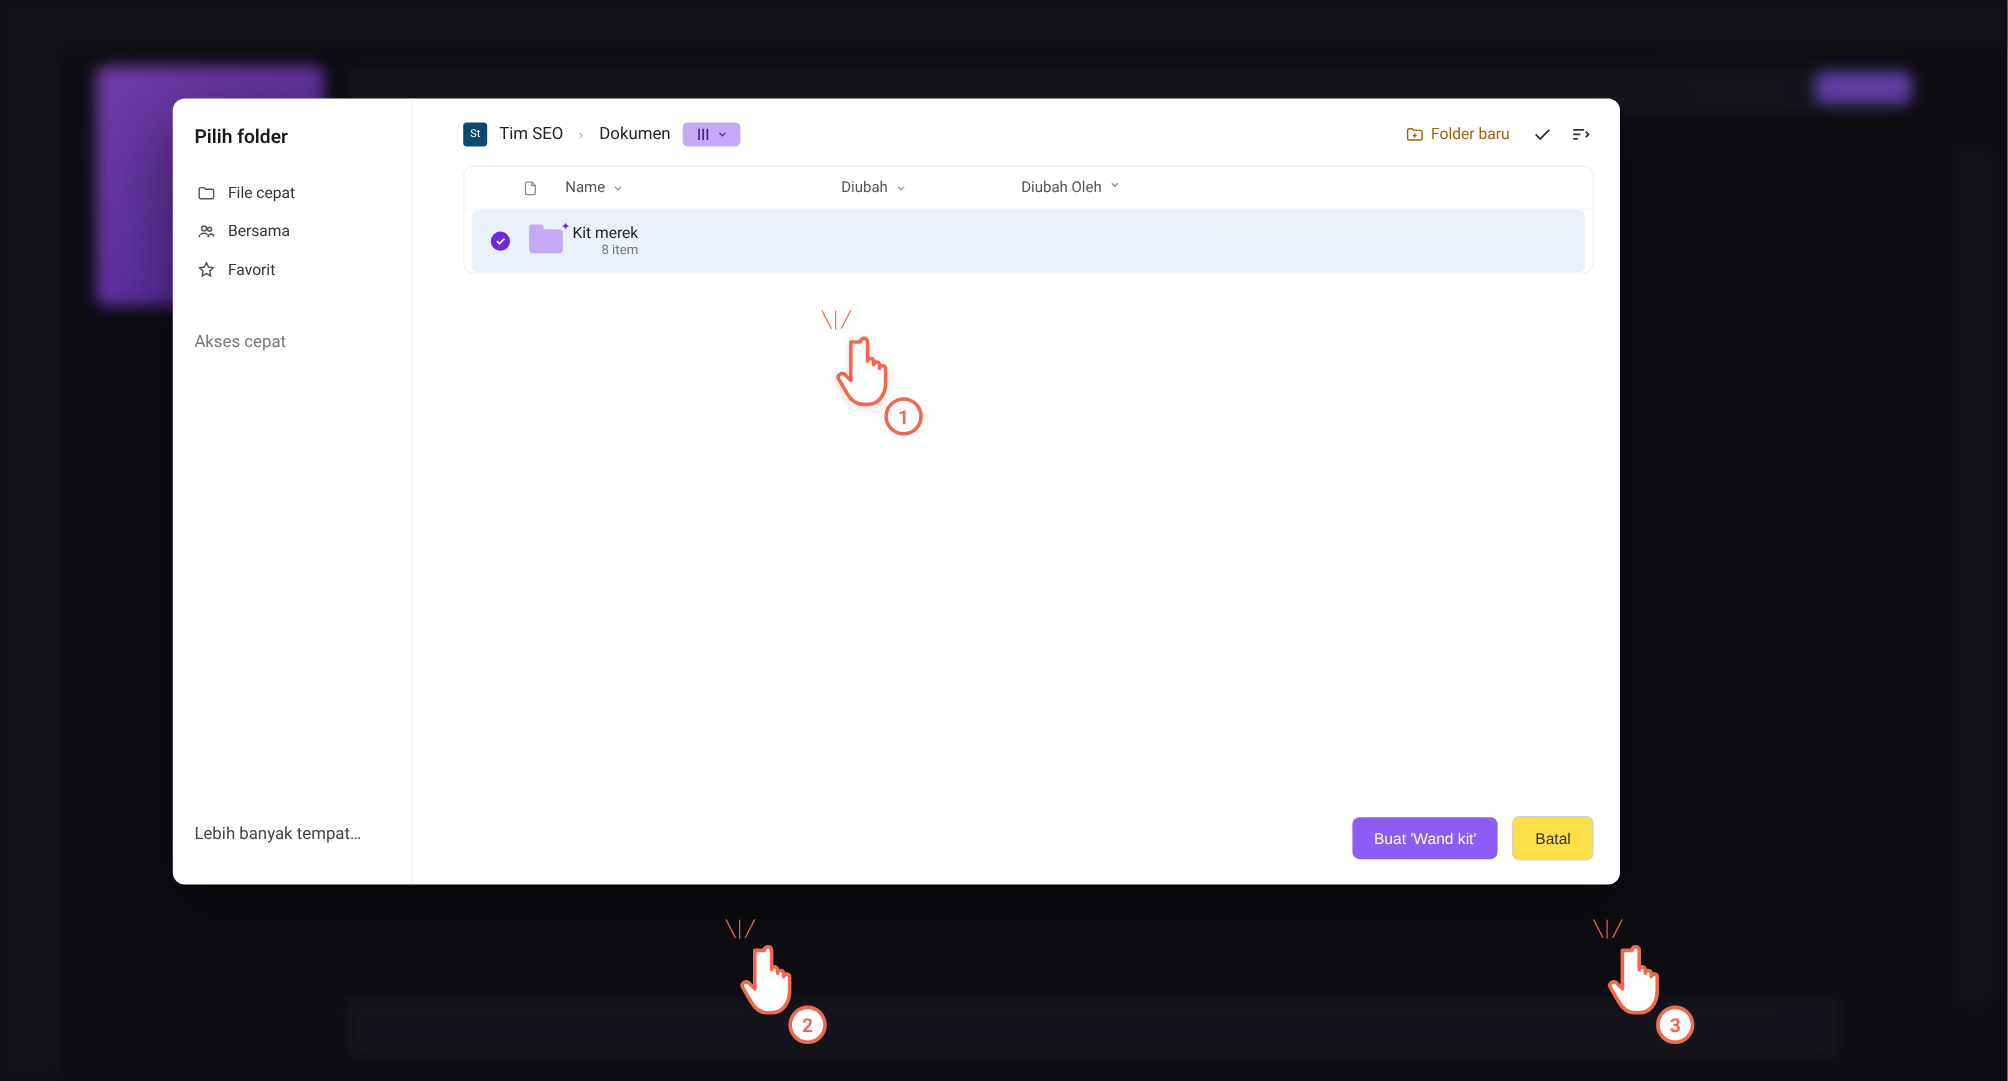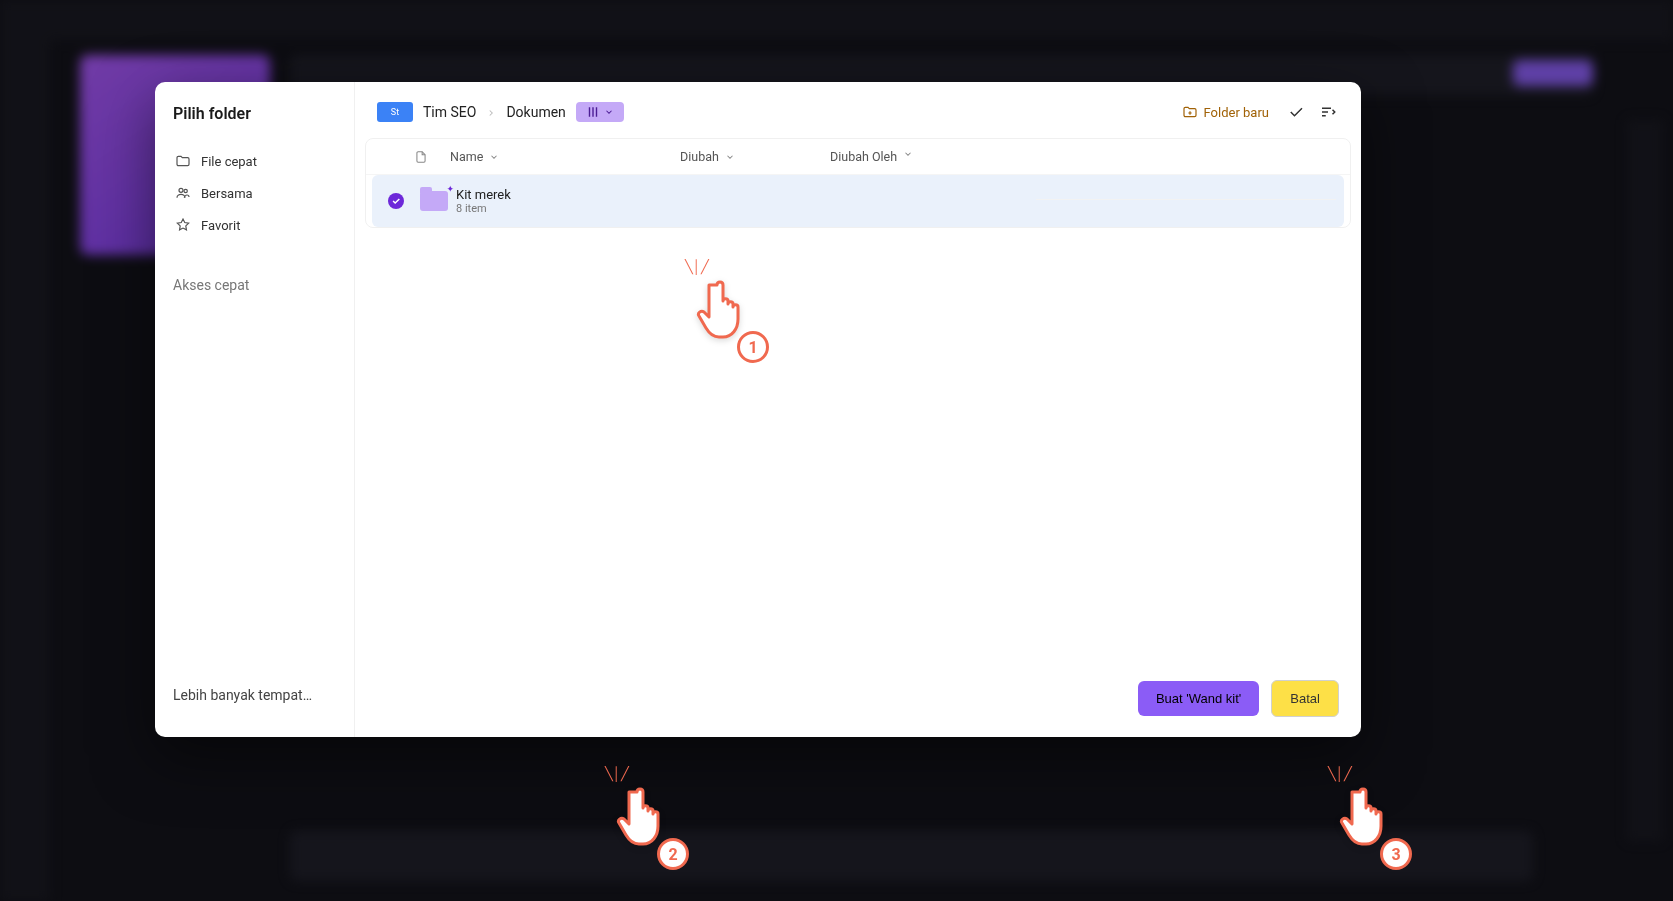--- a/index.html
+++ b/index.html
@@ -63,28 +63,29 @@
   bottom: 20px; left: 290px; right: 140px;
   height: 50px;
   background: #1a1a22;
   border-radius: 6px;
 }
 
 
 .dialog {
   position: absolute;
   top: 82px;
-  left: 155px;
+  left: 144px;
   width: 1206px;
   height: 655px;
   background: #fff;
   border-radius: 10px;
   box-shadow: 0 20px 60px rgba(0,0,0,0.5);
   display: flex;
   overflow: hidden;
+  gap: 20px;
 }
 
 
 .dlg-sidebar {
   width: 200px;
   flex: 0 0 200px;
   padding: 22px 18px;
   display: flex;
   flex-direction: column;
   border-right: 1px solid #f0f0f0;
@@ -125,22 +126,22 @@
 }
 
 
 .dlg-toolbar {
   display: flex;
   align-items: center;
   padding: 18px 22px 14px 22px;
   gap: 10px;
 }
 .tb-avatar {
-  width: 36px; height: 20px;
-  background: #3b82f6;
+  width: 20px; height: 20px;
+  background: #0c4a6e;
   color: #fff;
   font-size: 9px;
   border-radius: 3px;
   display:flex; align-items:center; justify-content:center;
 }
 .bc-item {
   font-size: 14px;
   color: #222;
 }
 .bc-sep { color: #bbb; }
@@ -168,21 +169,21 @@
 }
 .tb-iconbtn {
   width: 22px; height: 22px;
   display:flex; align-items:center; justify-content:center;
   cursor: pointer;
   color: #333;
 }
 
 
 .dlg-filelist {
-  margin: 0 10px;
+  margin: 0 22px;
   flex: 1;
   background: #fff;
   border: 1px solid #f0f0f0;
   border-radius: 8px;
   position: relative;
   overflow: hidden;
 }
 .fl-header {
   display: flex;
   align-items: center;
@@ -235,21 +236,21 @@
   width: 12px; height: 6px;
   background:#c4a9f7;
   border-radius: 2px 2px 0 0;
 }
 .sparkle {
   position: absolute;
   top:-7px; right:2px;
   color: #6d28d9;
   font-size: 9px;
 }
-.fl-names { display:flex; flex-direction:column; }
+.fl-names { display:flex; flex-direction:column;text-align:right; }
 .fl-title { font-size: 13px; color: #222; }
 .fl-sub { font-size: 11px; color: #777; }
 .fl-ghost-lines {
   position:absolute;
   right: 14px;
   top: 60px;
   width: 300px;
 }
 .fl-ghost-lines div {
   height: 1px;
@@ -269,21 +270,21 @@
   border: 1.5px solid #8b5cf6;
   border-radius: 6px;
   padding: 8px 12px;
   font-size: 16px;
   color: #333;
   outline: none;
 }
 .dlg-footer-spacer { flex:1; }
 .btn-primary {
   background: #8b5cf6;
-  color: #000000;
+  color: #fef9c3;
   border: none;
   padding: 10px 18px;
   border-radius: 6px;
   font-size: 13px;
   cursor: pointer;
 }
 .btn-secondary {
   background: #fde047;
   color: #333;
   border: 1px solid #d0d0d0;

